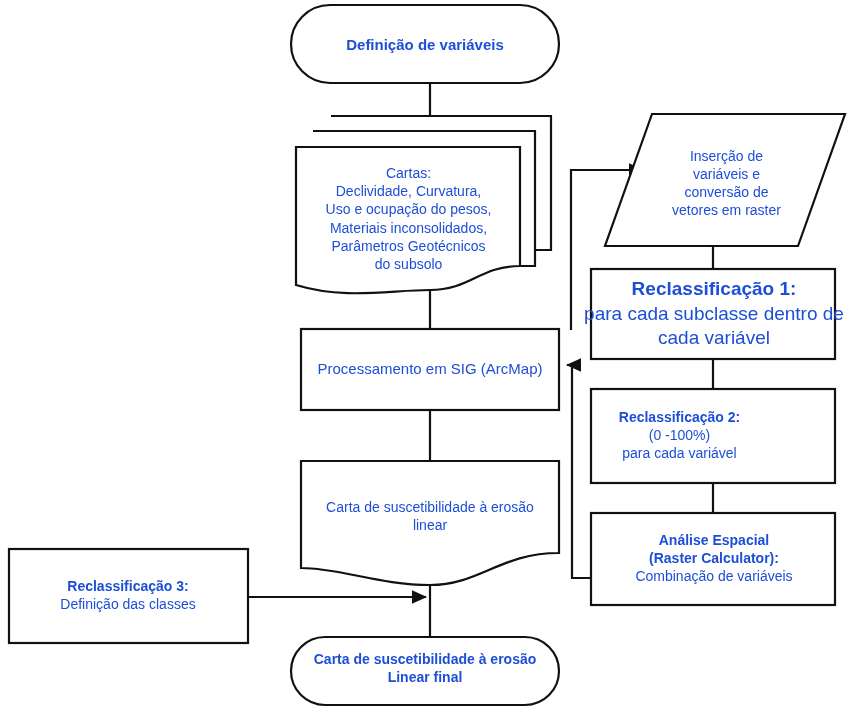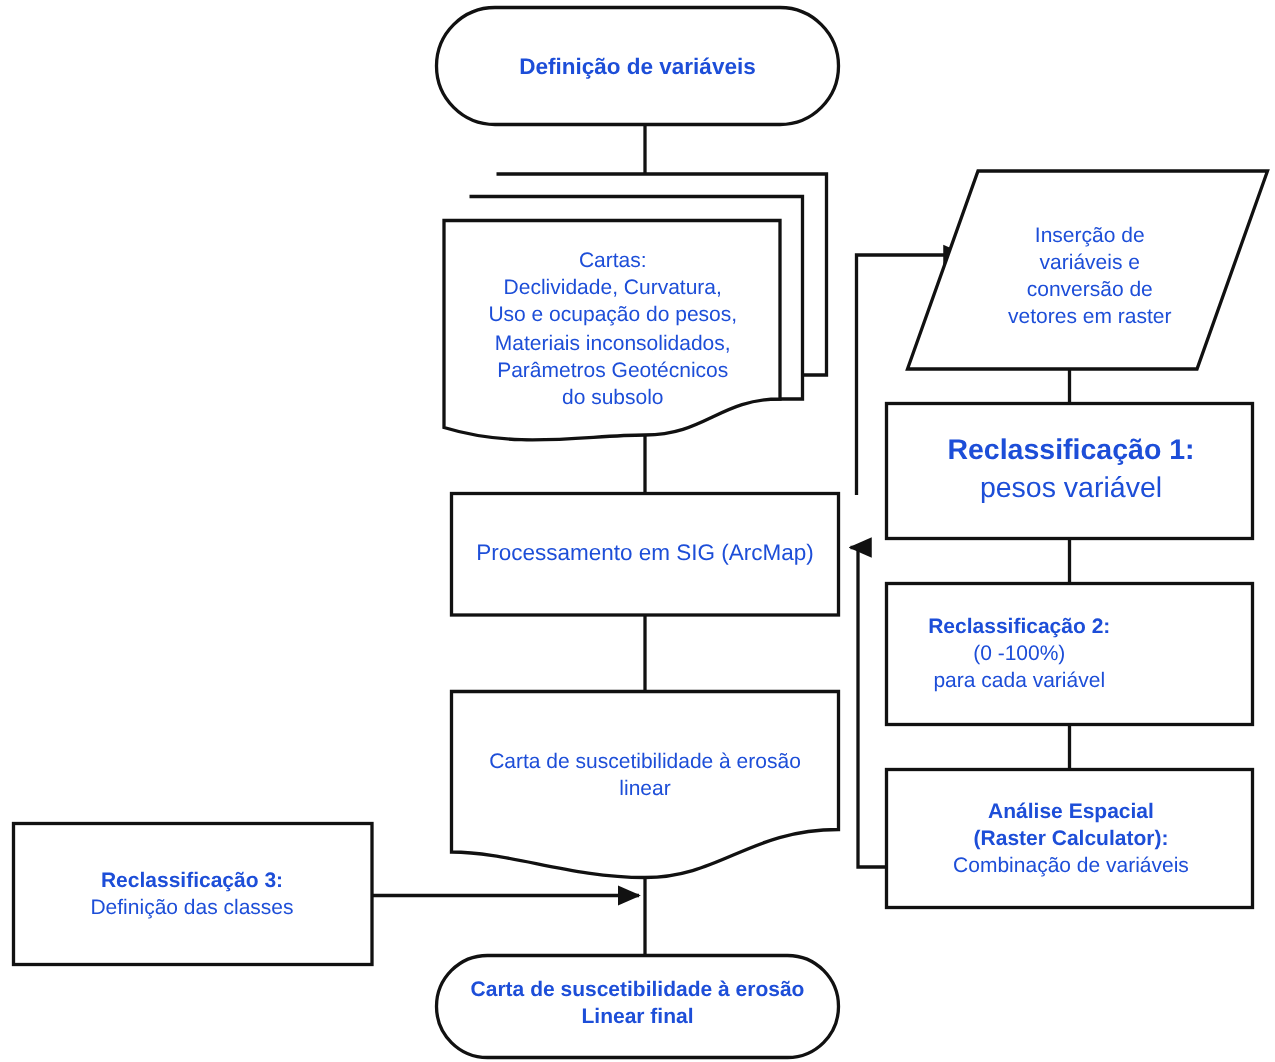--- a/index.html
+++ b/index.html
@@ -132,21 +132,22 @@
 
   <div class="node-label sz14" id="lbl-insercao">
     <span class="ln">Inserção de</span>
     <span class="ln">variáveis e</span>
     <span class="ln">conversão de</span>
     <span class="ln">vetores em raster</span>
   </div>
 
   <div class="node-label sz13p5" id="lbl-recl1">
     <span class="ln b">Reclassificação 1:</span>
-    <span class="ln">pesos variável</span>
+    <span class="ln">para cada subclasse dentro de</span>
+    <span class="ln">cada variável</span>
   </div>
 
   <div class="node-label sz14" id="lbl-recl2">
     <span class="ln b">Reclassificação 2:</span>
     <span class="ln">(0 -100%)</span>
     <span class="ln">para cada variável</span>
   </div>
 
   <div class="node-label sz15" id="lbl-proc">
     <span class="ln">Processamento em SIG (ArcMap)</span>

